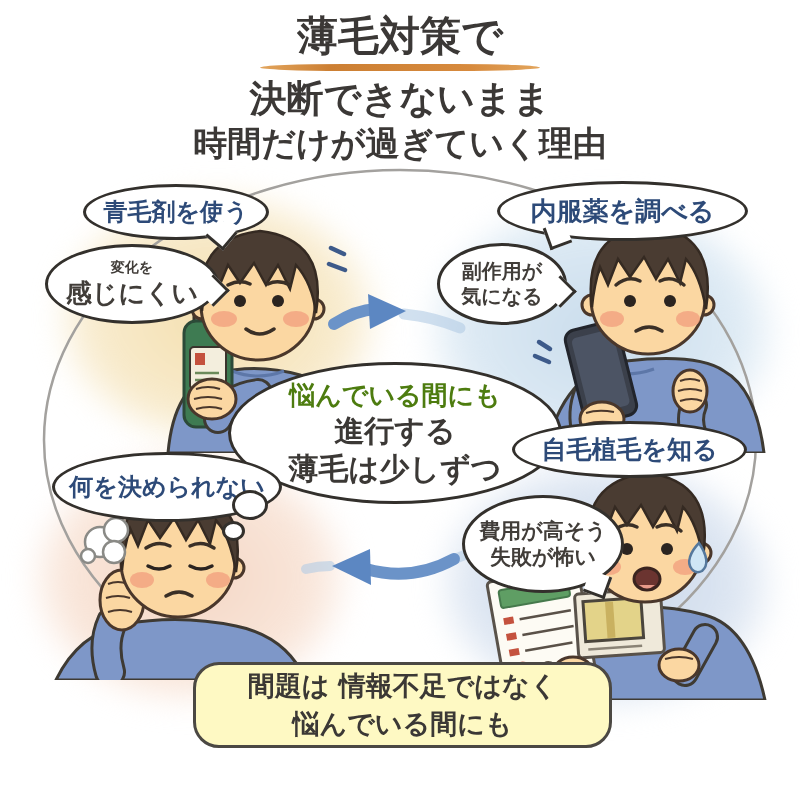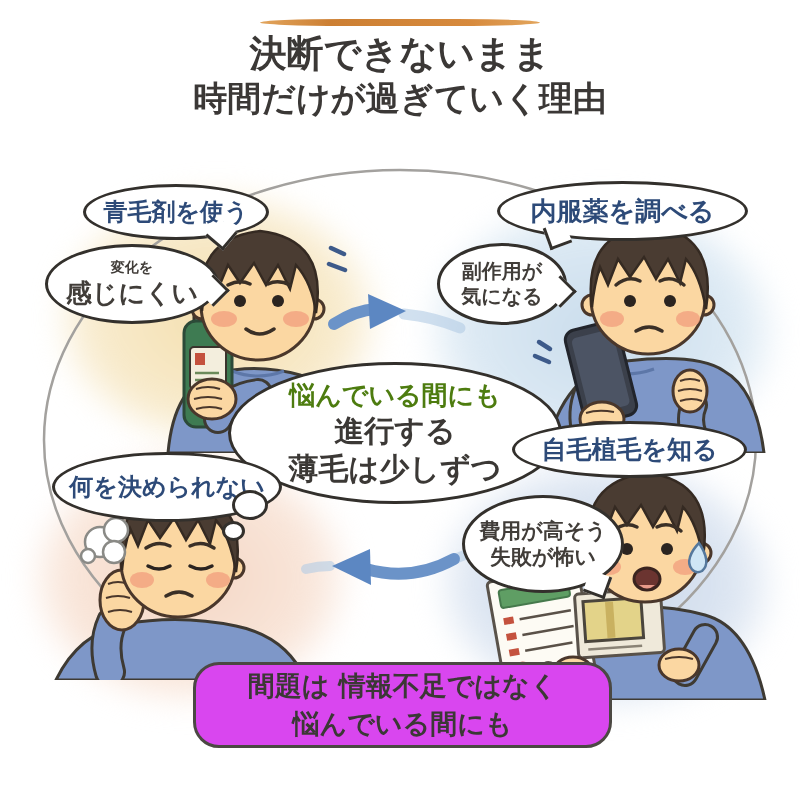--- a/index.html
+++ b/index.html
@@ -21,21 +21,21 @@
   .title-line1{font-size:41px;line-height:1.1;}
   .title-underline{width:280px;height:7px;margin:5px auto 7px;
     background:linear-gradient(90deg,#e2a55d,#cc7f33 25%,#d78a3d 75%,#e2a55d);
     border-radius:60% 60% 60% 60%/100% 100% 100% 100%;}
   .title-line2{font-size:37px;line-height:1.15;}
   .title-line3{font-size:34px;line-height:1.2;margin-top:2px;}
   
   .bubble{position:absolute;background:#fff;border:3px solid #33302c;border-radius:50%;
     display:flex;flex-direction:column;align-items:center;justify-content:center;
     text-align:center;box-sizing:border-box;z-index:6;}
-  .banner{position:absolute;background:#d946ef;border:3px solid #4b4843;border-radius:26px;
+  .banner{position:absolute;background:#fef9c3;border:3px solid #4b4843;border-radius:26px;
     display:flex;flex-direction:column;align-items:center;justify-content:center;
     text-align:center;box-sizing:border-box;z-index:8;}
   .label-text{color:#2d4a78;font-weight:700;}
   .speech-text{color:#413d39;font-weight:700;line-height:1.25;}
   .center-line1{color:#4d7c0f;font-weight:700;font-size:26px;line-height:1.3;}
   .center-line23{color:#3b3835;font-weight:700;font-size:30px;line-height:1.25;}
   .banner-text{color:#3b3835;font-weight:700;font-size:27px;line-height:1.4;}
   .tail{position:absolute;width:20px;height:20px;background:#fff;
     border-right:3px solid #33302c;border-bottom:3px solid #33302c;z-index:5;}
   .thought-dot{position:absolute;background:#fff;border:3px solid #33302c;border-radius:50%;z-index:6;}
@@ -70,20 +70,21 @@
   </g>
   <g>
     <path d="M331 248 L344 254 M329 264 L345 270" stroke="#3d5a8a" stroke-width="4.5" stroke-linecap="round"></path>
   </g>
   <g>
     <path d="M539 342 L550 349 M535 356 L549 362" stroke="#3d5a8a" stroke-width="4.5" stroke-linecap="round"></path>
   </g>
 </svg>
 
 <div class="abs title">
+  <div class="title-line1">薄毛対策で</div>
   <div class="title-underline"></div>
   <div class="title-line2">決断できないまま</div>
   <div class="title-line3">時間だけが過ぎていく理由</div>
 </div>
 
 <svg class="char" style="left:128px;top:213px;" width="232" height="240" viewBox="0 0 232 240">
   <path d="M40 240 Q46 172 88 160 Q130 150 172 162 Q208 174 214 240 Z" fill="#7e97c8" stroke="#3e3a33" stroke-width="3"></path>
   <path d="M104 158 Q130 168 156 158" fill="none" stroke="#5d77a8" stroke-width="3"></path>
   <g>
     <rect x="66" y="92" width="26" height="20" rx="4" fill="#5c6b76" stroke="#39342c" stroke-width="3"></rect>

